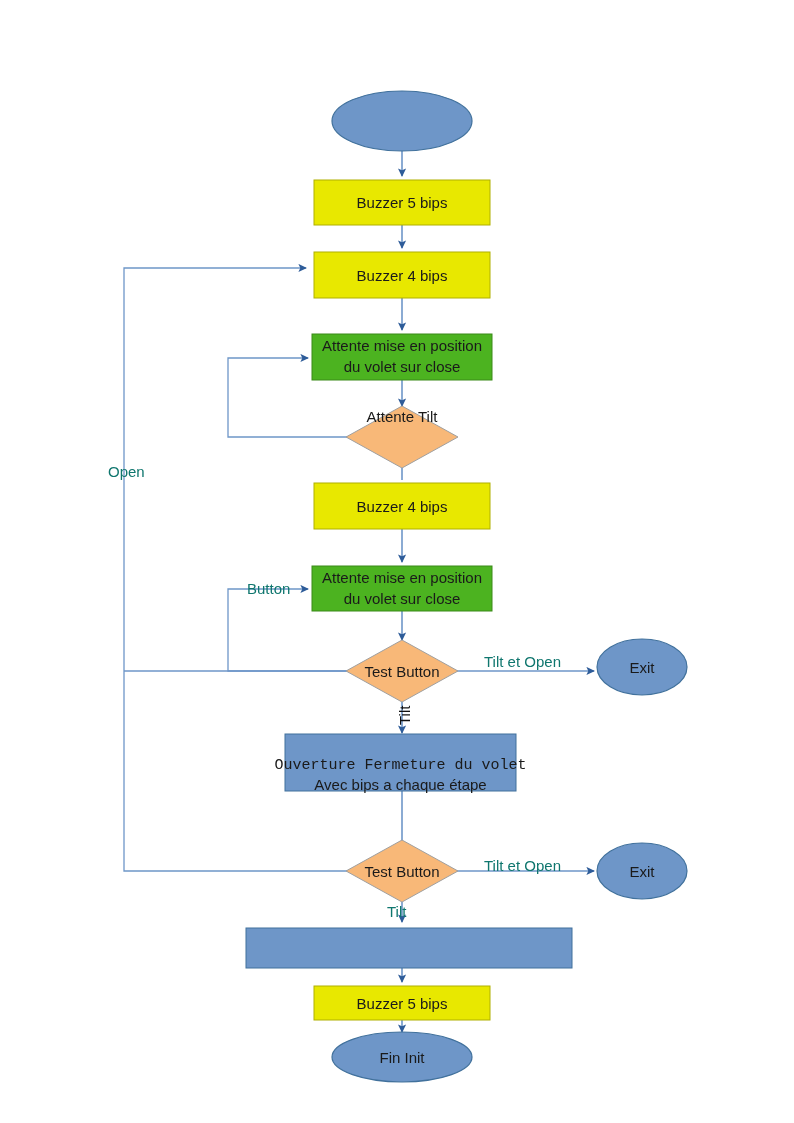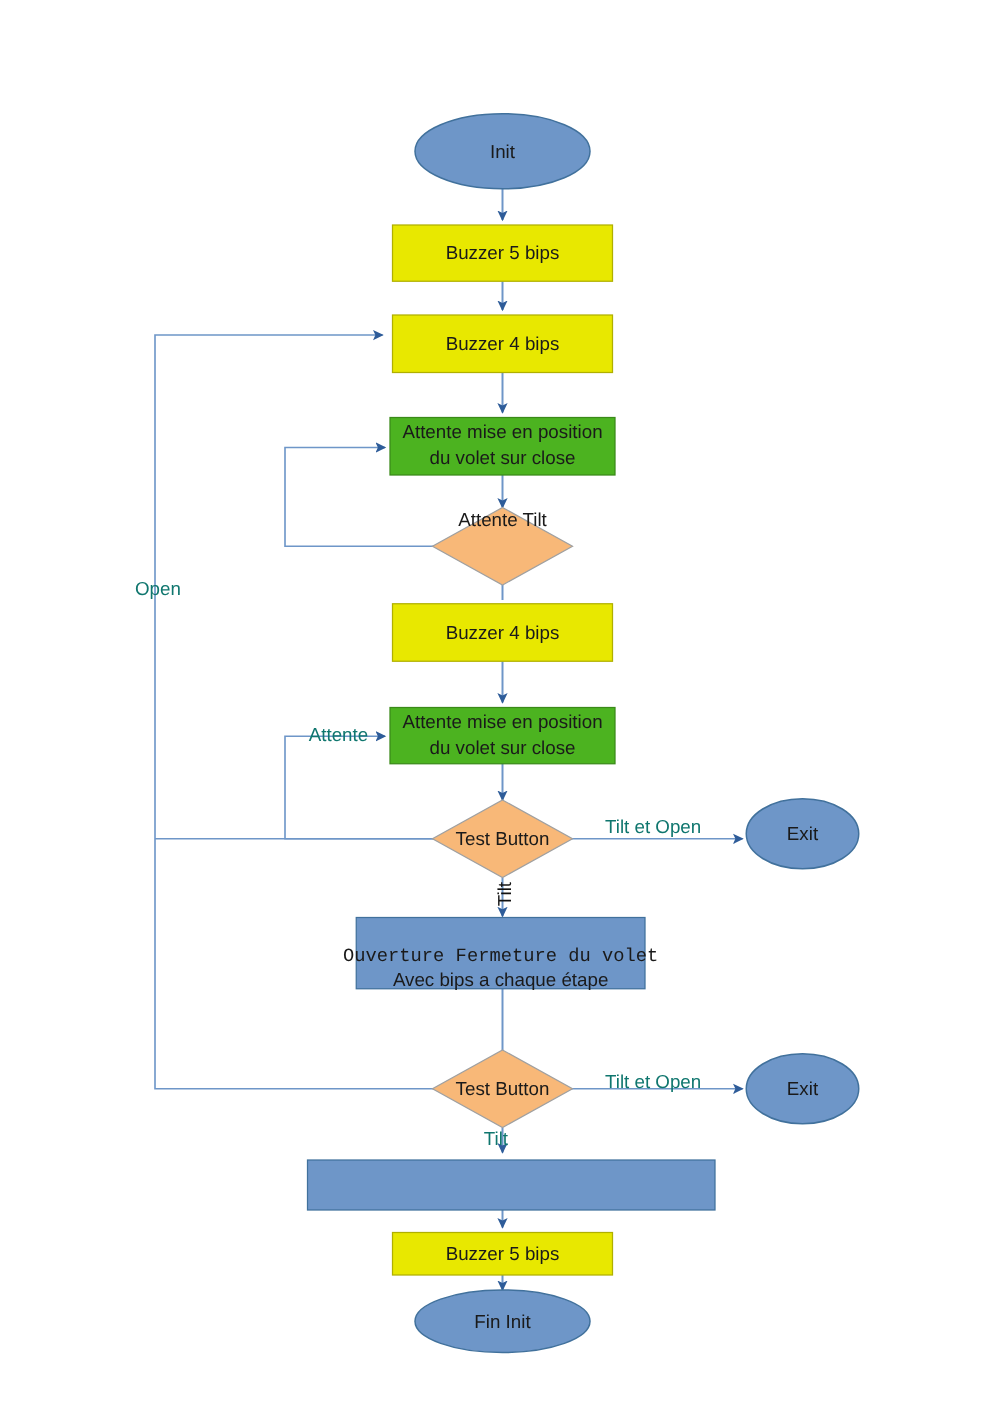--- a/index.html
+++ b/index.html
@@ -93,21 +93,20 @@
       <ellipse cx="642" cy="871" rx="45" ry="28" fill="#6E96C8" stroke="#41719C" stroke-width="1.2"></ellipse>
 
       <rect x="246" y="928" width="326" height="40" fill="#6E96C8" stroke="#41719C" stroke-width="1"></rect>
 
       <rect x="314" y="986" width="176" height="34" fill="#E8E800" stroke="#B0B000" stroke-width="1"></rect>
 
       <ellipse cx="402" cy="1057" rx="70" ry="25" fill="#6E96C8" stroke="#41719C" stroke-width="1.2"></ellipse>
     </g>
   </svg>
 
-  <div class="node-label" style="left:332px;top:106px;width:140px;height:30px;">Init</div>
 
   <div class="node-label" style="left:314px;top:188px;width:176px;height:29px;">Buzzer 5 bips</div>
 
   <div class="node-label" style="left:314px;top:261px;width:176px;height:29px;">Buzzer 4 bips</div>
 
   <div class="node-label" style="left:306px;top:336px;width:192px;height:19px;">Attente mise en position</div>
   <div class="node-label" style="left:306px;top:357px;width:192px;height:19px;">du volet sur close</div>
 
   <div class="node-label" style="left:342px;top:402px;width:120px;height:28px;">Attente Tilt</div>
 
@@ -127,21 +126,21 @@
 
   <div class="node-label" style="left:597px;top:857px;width:90px;height:28px;">Exit</div>
 
 
   <div class="node-label" style="left:314px;top:989px;width:176px;height:28px;">Buzzer 5 bips</div>
 
   <div class="node-label" style="left:332px;top:1043px;width:140px;height:28px;">Fin Init</div>
 
   <div class="edge-label" style="left:108px;top:463px;">Open</div>
 
-  <div class="edge-label" style="left:247px;top:580px;">Attente</div>
+  <div class="edge-label" style="left:247px;top:580px;">Button</div>
 
   <div class="edge-label" style="left:484px;top:653px;">Tilt et Open</div>
 
   <div class="edge-label" style="left:484px;top:857px;">Tilt et Open</div>
 
   <div class="vert-label" style="left:396px;top:725px;">Tilt</div>
 
   <div class="edge-label" style="left:387px;top:903px;">Tilt</div>
 
 </div>

